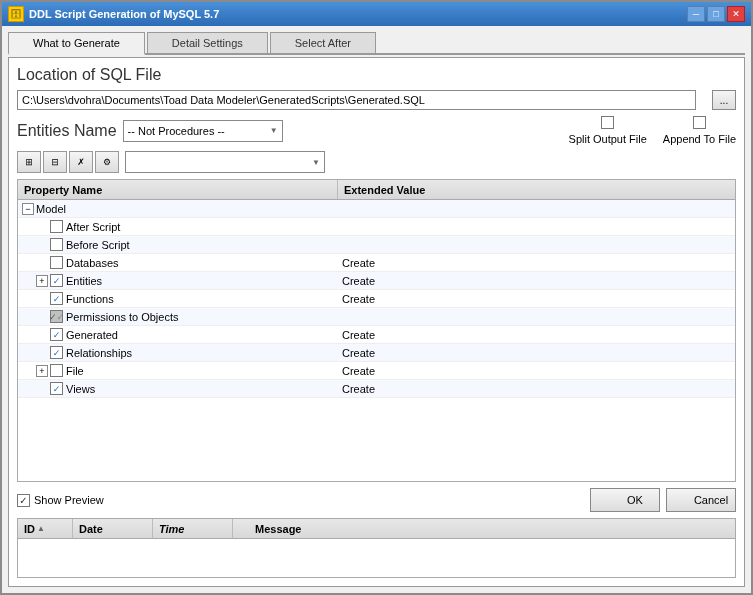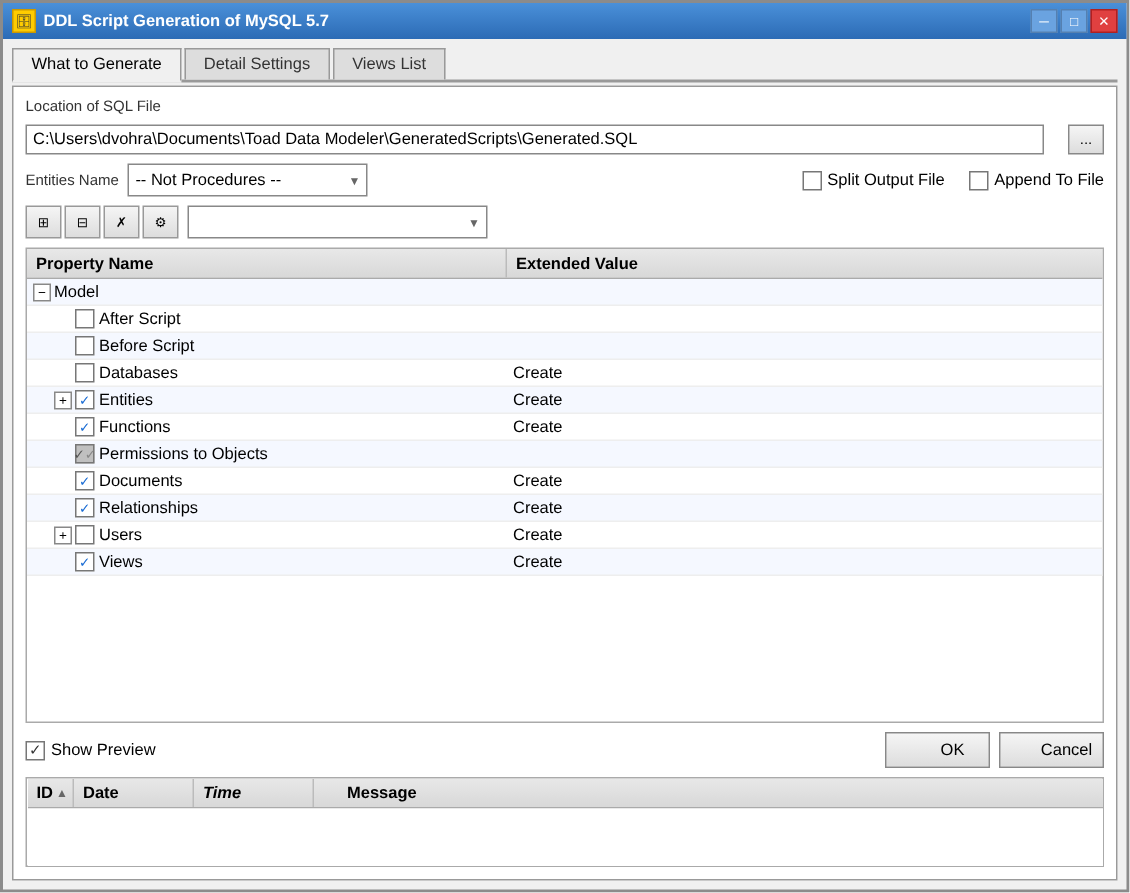--- a/index.html
+++ b/index.html
@@ -72,21 +72,21 @@
       flex-direction: column;
       padding: 6px;
       gap: 4px;
     }
     .tabs {
       display: flex;
       border-bottom: 2px solid #999;
       margin-bottom: -2px;
     }
     .tab {
-      padding: 4px 12px;
+      padding: 4px 24px;
       border: 1px solid #999;
       border-bottom: none;
       background: #ddd;
       cursor: pointer;
       margin-right: 2px;
       font-size: 11px;
       color: #333;
     }
     .tab.active {
       background: #f0f0f0;
@@ -104,21 +104,21 @@
       flex-direction: column;
       padding: 8px;
       gap: 6px;
     }
     .field-row {
       display: flex;
       align-items: center;
       gap: 6px;
     }
     .field-label {
-      font-size: 10px;
+      font-size: 16px;
       color: #333;
       white-space: nowrap;
     }
     .file-path-row {
       display: flex;
       align-items: center;
       gap: 16px;
       justify-content: flex-end;
     }
     .file-path-input {
@@ -169,20 +169,21 @@
       display: flex;
       align-items: center;
       gap: 16px;
       margin-left: auto;
     }
     .checkbox-label {
       display: flex;
       align-items: center;
       gap: 4px;
       cursor: pointer;
+      flex-direction: column;
     }
     .checkbox {
       width: 13px;
       height: 13px;
       border: 1px solid #777;
       background: white;
       display: flex;
       align-items: center;
       justify-content: center;
     }
@@ -337,21 +338,21 @@
       height: 20px;
     }
     .log-header-cell {
       padding: 2px 6px;
       font-size: 11px;
       font-weight: bold;
       border-right: 1px solid #bbb;
       display: flex;
       align-items: center;
     }
-    .log-header-cell:nth-child(1) { width: 31px; }
+    .log-header-cell:nth-child(1) { width: 55px; }
     .log-header-cell:nth-child(2) { width: 80px; }
     .log-header-cell:nth-child(3) { width: 80px; font-style: italic; }
     .log-header-cell:nth-child(4) { flex: 1; border-right: none; margin-left: 16px; }
     .log-body { background: white; height: 40px; }
     .sort-arrow {
       font-size: 8px;
       margin-left: 2px;
       color: #666;
     }
   </style>
@@ -370,21 +371,21 @@
       <button class="title-btn">□</button>
       <button class="title-btn close">✕</button>
     </div>
   </div>
 
   <div class="window-content">
 
     <div class="tabs">
       <div class="tab active">What to Generate</div>
       <div class="tab">Detail Settings</div>
-      <div class="tab">Views List</div>
+      <div class="tab">Select After</div>
     </div>
 
     <div class="main-panel">
 
       <div class="field-row">
         <span class="field-label">Location of SQL File</span>
       </div>
       <div class="file-path-row">
         <input class="file-path-input" type="text" value="C:\Users\dvohra\Documents\Toad Data Modeler\GeneratedScripts\Generated.SQL" style="">
         <button class="browse-btn">...</button>
@@ -496,41 +497,41 @@
               <span>Permissions to Objects</span>
             </div>
             <div class="tree-cell"></div>
           </div>
 
           <div class="tree-row">
             <div class="tree-cell">
               <span class="spacer" style="width:14px;display:inline-block;"></span>
               <span class="spacer" style="width:14px;display:inline-block;"></span>
               <div class="row-checkbox checked"></div>
-              <span>Documents</span>
+              <span>Generated</span>
             </div>
             <div class="tree-cell">Create</div>
           </div>
 
           <div class="tree-row">
             <div class="tree-cell">
               <span class="spacer" style="width:14px;display:inline-block;"></span>
               <span class="spacer" style="width:14px;display:inline-block;"></span>
               <div class="row-checkbox checked"></div>
               <span>Relationships</span>
             </div>
             <div class="tree-cell">Create</div>
           </div>
 
           <div class="tree-row">
             <div class="tree-cell">
               <span class="spacer" style="width:14px;display:inline-block;"></span>
               <div class="expand-btn">+</div>
               <div class="row-checkbox"></div>
-              <span>Users</span>
+              <span>File</span>
             </div>
             <div class="tree-cell">Create</div>
           </div>
 
           <div class="tree-row">
             <div class="tree-cell">
               <span class="spacer" style="width:14px;display:inline-block;"></span>
               <span class="spacer" style="width:14px;display:inline-block;"></span>
               <div class="row-checkbox checked"></div>
               <span>Views</span>

